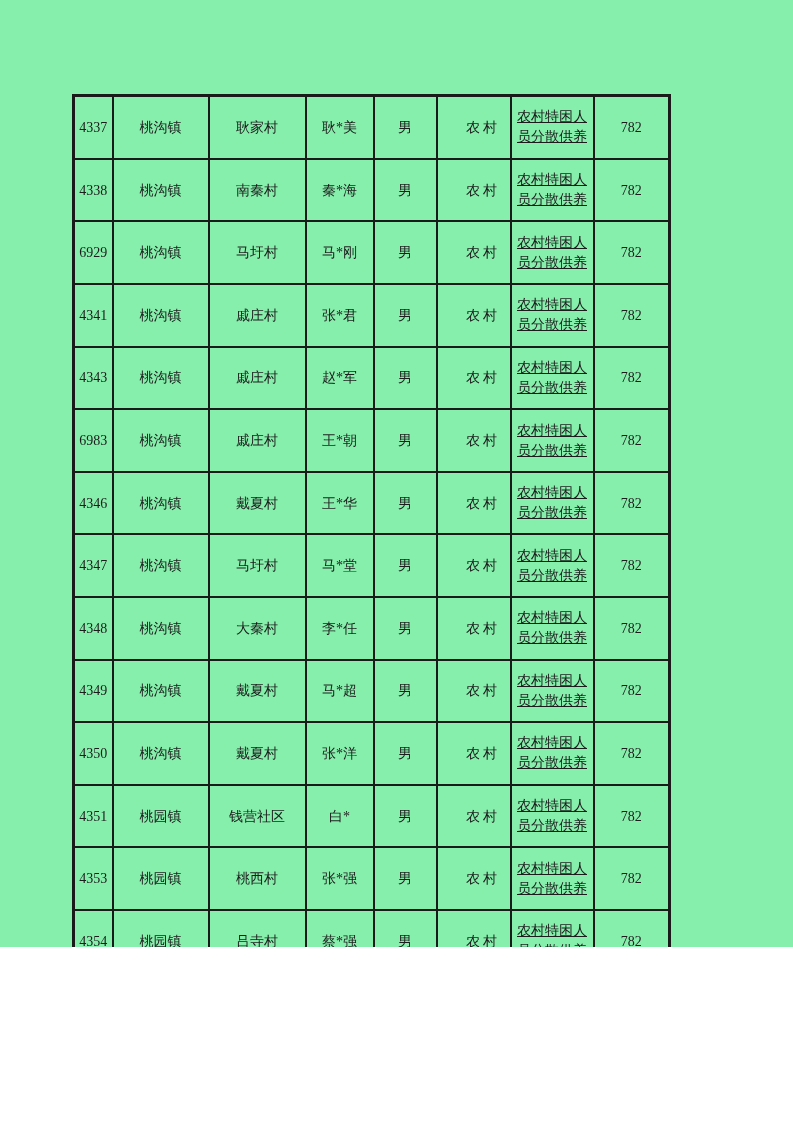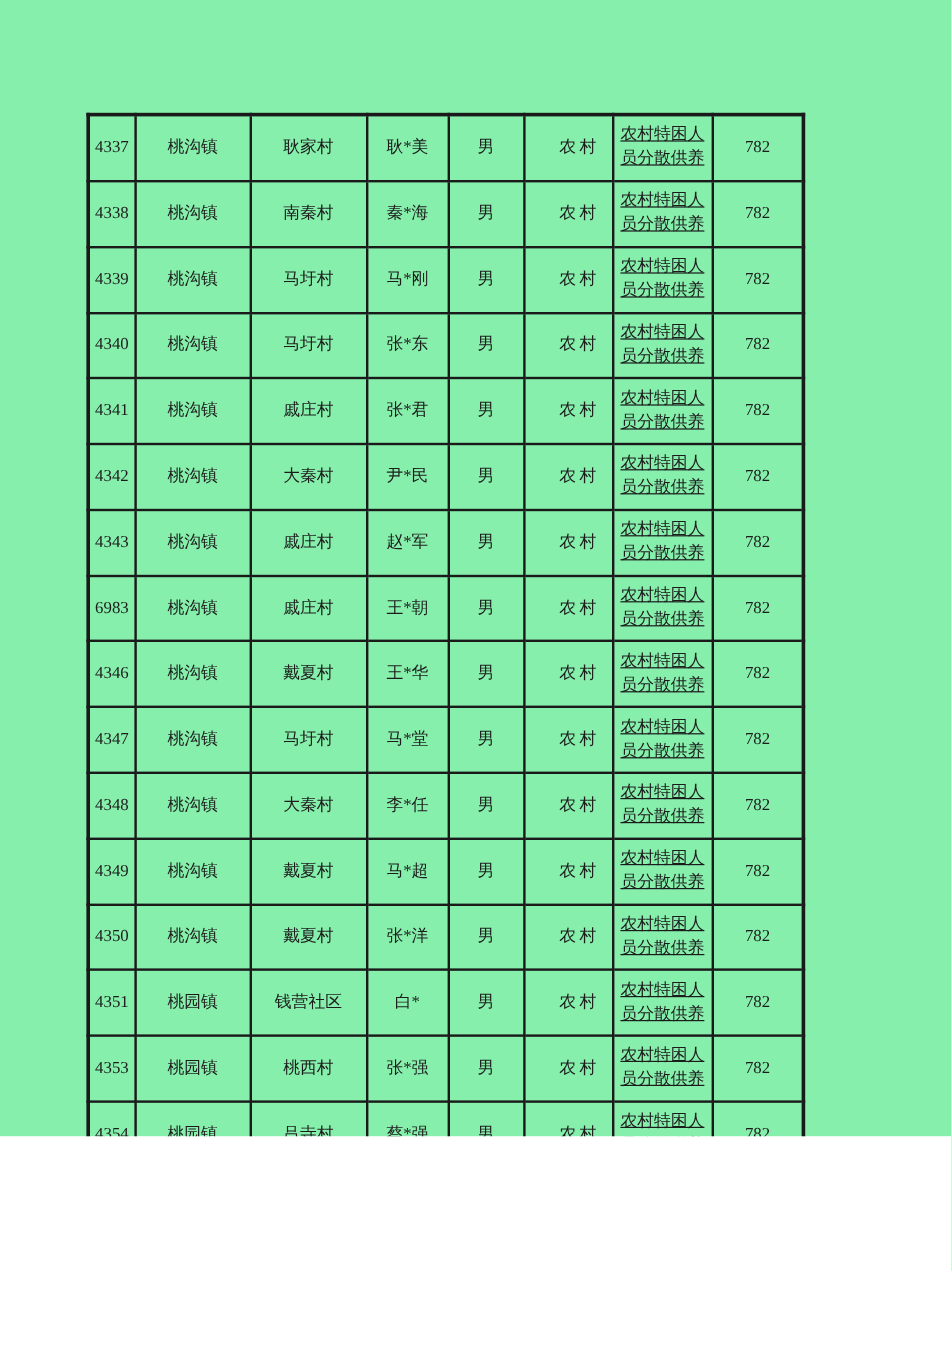--- a/index.html
+++ b/index.html
@@ -81,54 +81,34 @@
           <td class="cell-id">4338</td>
           <td class="cell-town">桃沟镇</td>
           <td class="cell-village">南秦村</td>
           <td class="cell-name">秦*海</td>
           <td class="cell-gender">男</td>
           <td class="cell-region">农村</td>
           <td class="cell-category">农村特困人员分散供养</td>
           <td class="cell-amount">782</td>
         </tr>
         <tr>
-          <td class="cell-id">4339</td>
+          <td class="cell-id">6929</td>
           <td class="cell-town">桃沟镇</td>
           <td class="cell-village">马圩村</td>
           <td class="cell-name">马*刚</td>
           <td class="cell-gender">男</td>
           <td class="cell-region">农村</td>
           <td class="cell-category">农村特困人员分散供养</td>
           <td class="cell-amount">782</td>
         </tr>
         <tr>
-          <td class="cell-id">4340</td>
-          <td class="cell-town">桃沟镇</td>
-          <td class="cell-village">马圩村</td>
-          <td class="cell-name">张*东</td>
-          <td class="cell-gender">男</td>
-          <td class="cell-region">农村</td>
-          <td class="cell-category">农村特困人员分散供养</td>
-          <td class="cell-amount">782</td>
-        </tr>
-        <tr>
           <td class="cell-id">4341</td>
           <td class="cell-town">桃沟镇</td>
           <td class="cell-village">戚庄村</td>
           <td class="cell-name">张*君</td>
-          <td class="cell-gender">男</td>
-          <td class="cell-region">农村</td>
-          <td class="cell-category">农村特困人员分散供养</td>
-          <td class="cell-amount">782</td>
-        </tr>
-        <tr>
-          <td class="cell-id">4342</td>
-          <td class="cell-town">桃沟镇</td>
-          <td class="cell-village">大秦村</td>
-          <td class="cell-name">尹*民</td>
           <td class="cell-gender">男</td>
           <td class="cell-region">农村</td>
           <td class="cell-category">农村特困人员分散供养</td>
           <td class="cell-amount">782</td>
         </tr>
         <tr>
           <td class="cell-id">4343</td>
           <td class="cell-town">桃沟镇</td>
           <td class="cell-village">戚庄村</td>
           <td class="cell-name">赵*军</td>

